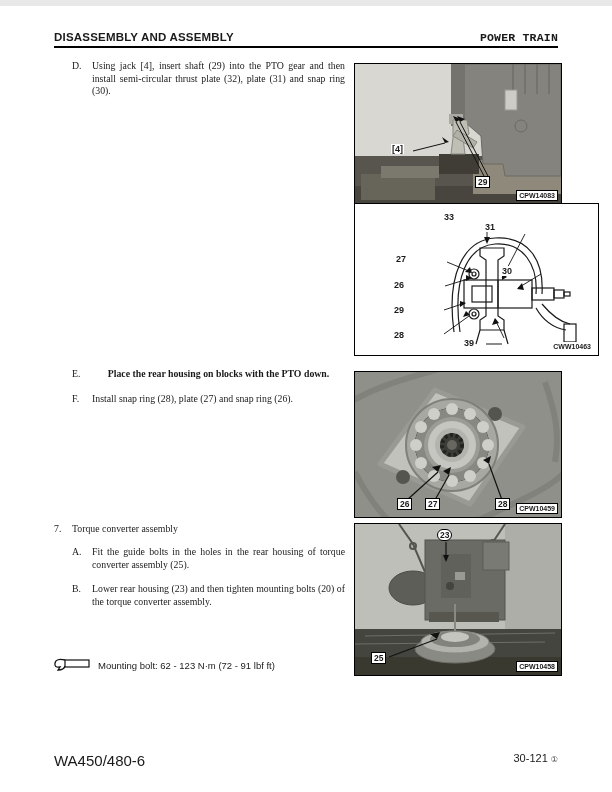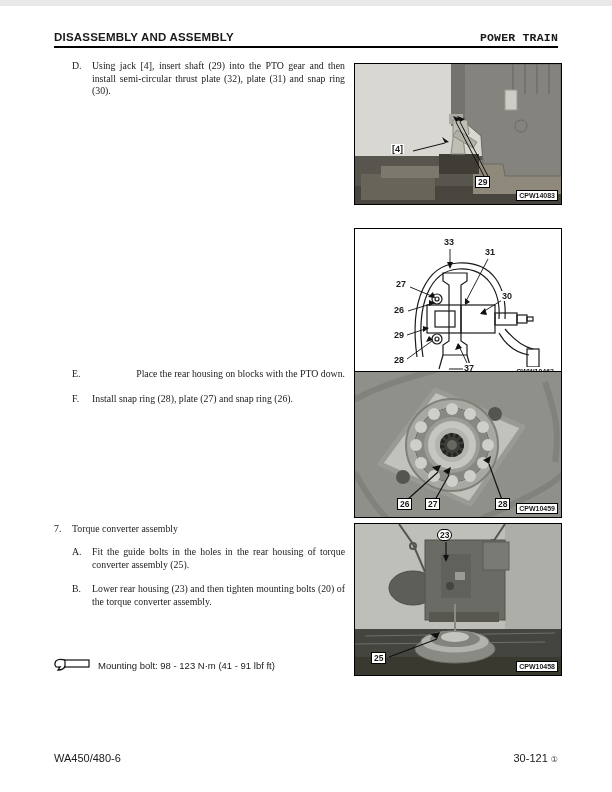--- a/index.html
+++ b/index.html
@@ -28,41 +28,41 @@
   .fig svg{display:block;}
   .co{position:absolute;font-family:"Liberation Sans",sans-serif;font-weight:bold;
     font-size:8.5px;line-height:10px;background:#fff;border:1px solid #000;padding:0 2px;}
   .dnum{position:absolute;font-family:"Liberation Sans",sans-serif;font-weight:bold;
     font-size:9px;line-height:10px;background:#fff;padding:0 1px;border:none;}
   .pcode{position:absolute;right:3px;bottom:3px;font-family:"Liberation Sans",sans-serif;
     font-weight:bold;font-size:7px;line-height:9px;background:#fff;border:1px solid #000;padding:0 2px;}
   .dcode{position:absolute;right:7px;bottom:4px;font-family:"Liberation Sans",sans-serif;
     font-weight:bold;font-size:7px;line-height:9px;background:#fff;}
   
-  .ftr-left{position:absolute;left:54px;top:746px;font-family:"Liberation Sans",sans-serif;font-size:11px;}
+  .ftr-left{position:absolute;left:54px;top:746px;font-family:"Liberation Sans",sans-serif;font-size:15px;}
   .ftr-right{position:absolute;right:54px;top:746px;font-family:"Liberation Sans",sans-serif;font-size:11px;}
   .ftr-right .mark{font-size:8px;color:#444;}
 </style>
 </head>
 <body>
 
 <div class="page">
 
   <div class="hdr-left">DISASSEMBLY AND ASSEMBLY</div>
   <div class="hdr-right">POWER TRAIN</div>
   <div class="hdr-rule"></div>
 
   <div class="step" style="left:72px;top:54px;width:273px;">
     <span class="lbl">D.</span>
     <span class="txt">Using jack [4], insert shaft (29) into the PTO gear and then install semi-circular thrust plate (32), plate (31) and snap ring (30).</span>
   </div>
 
   <div class="step" style="left:72px;top:362px;width:273px;">
     <span class="lbl">E.</span>
-    <span class="txt" style="text-align:right;">Place the rear housing on blocks with the PTO down.</span>
+    <span class="txt" style="text-align:center;font-weight:bold;">Place the rear housing on blocks with the PTO down.</span>
   </div>
 
   <div class="step" style="left:72px;top:387px;width:273px;">
     <span class="lbl">F.</span>
     <span class="txt" style="text-align:left;">Install snap ring (28), plate (27) and snap ring (26).</span>
   </div>
 
   <div class="sec" style="left:54px;top:517px;width:291px;">
     <span class="num">7.</span>
     <span class="txt">Torque converter assembly</span>
@@ -79,21 +79,21 @@
   </div>
 
 
   <div class="note" style="left:52px;top:649px;width:300px;">
     <span class="icn">
       <svg width="42" height="18" viewBox="0 0 42 18">
         <path d="M13,5 Q4,3 3,8 Q2,13 8,12 L6,15 Q12,15 13,11" fill="none" stroke="#111" stroke-width="1.3"></path>
         <rect x="13" y="5" width="24" height="7" fill="#fff" stroke="#111" stroke-width="1.2"></rect>
       </svg>
     </span>
-    <span>Mounting bolt: 98 - 123 N·m (41 - 91 lbf ft)</span>
+    <span>Mounting bolt: 62 - 123 N·m (72 - 91 lbf ft)</span>
   </div>
 
   <div class="fig" style="top:57px;height:140px;">
     <svg width="206" height="140" viewBox="0 0 206 140">
       <rect x="0" y="0" width="206" height="92" fill="#d8d7d1"></rect>
       <rect x="0" y="92" width="206" height="48" fill="#57554d"></rect>
       <rect x="0" y="122" width="206" height="18" fill="#47453e"></rect>
       <rect x="6" y="110" width="74" height="26" fill="#67645a"></rect>
       <rect x="26" y="102" width="58" height="12" fill="#7b786d"></rect>
       <rect x="118" y="96" width="88" height="34" fill="#8f897b"></rect>
@@ -118,21 +118,21 @@
       </g>
       <polygon points="101,58 98,52 106,55" fill="#111"></polygon>
       <polygon points="105,58 102,52 110,55" fill="#111"></polygon>
       <polygon points="90,79 94,78 87,73" fill="#111"></polygon>
     </svg>
     <div class="dnum" style="left:36px;top:80px;">[4]</div>
     <div class="co" style="left:120px;top:112px;">29</div>
     <div class="pcode">CPW14083</div>
   </div>
 
-  <div class="fig" style="top:222px;height:151px;">
+  <div class="fig" style="top:197px;height:151px;padding-left:37px;">
     <svg width="206" height="151" viewBox="0 0 206 151">
       <g fill="none" stroke="#1a1a1a" stroke-width="1.2">
         <path d="M62,128 C54,70 72,36 103,34 C138,32 152,58 150,90"></path>
         <path d="M68,128 C60,74 76,42 103,40 C132,38 146,62 144,90"></path>
         <path d="M88,44 L112,44 L112,52 L106,56 L106,112 L112,116 L112,126 L88,126 L88,116 L94,112 L94,56 L88,52 Z"></path>
         <rect x="72" y="76" width="68" height="28"></rect>
         <rect x="80" y="82" width="20" height="16"></rect>
         <line x1="106" y1="76" x2="106" y2="104"></line>
         <circle cx="82" cy="70" r="5"></circle>
           <circle cx="82" cy="70" r="2"></circle>
@@ -165,21 +165,21 @@
       <polygon points="78,111 71,113 74,107" fill="#111"></polygon>
       <polygon points="103,114 100,121 107,119" fill="#111"></polygon>
     </svg>
     <div class="dnum" style="left:88px;top:8px;">33</div>
     <div class="dnum" style="left:129px;top:18px;">31</div>
     <div class="dnum" style="left:40px;top:50px;">27</div>
     <div class="dnum" style="left:38px;top:76px;">26</div>
     <div class="dnum" style="left:146px;top:62px;">30</div>
     <div class="dnum" style="left:38px;top:101px;">29</div>
     <div class="dnum" style="left:38px;top:126px;">28</div>
-    <div class="dnum" style="left:108px;top:134px;">37</div>
+    <div class="dnum" style="left:108px;top:134px;">39</div>
     <div class="dcode">CWW10463</div>
   </div>
 
   <div class="fig" style="top:365px;height:145px;">
     <svg width="206" height="145" viewBox="0 0 206 145">
       <rect x="0" y="0" width="206" height="145" fill="#90908a"></rect>
       <g stroke="#7d7d77" stroke-width="6" fill="none" opacity="0.7">
         <path d="M-5,30 C30,10 60,5 90,-5"></path>
         <path d="M120,150 C160,130 190,120 210,100"></path>
         <path d="M190,10 C200,40 205,60 200,90"></path>

